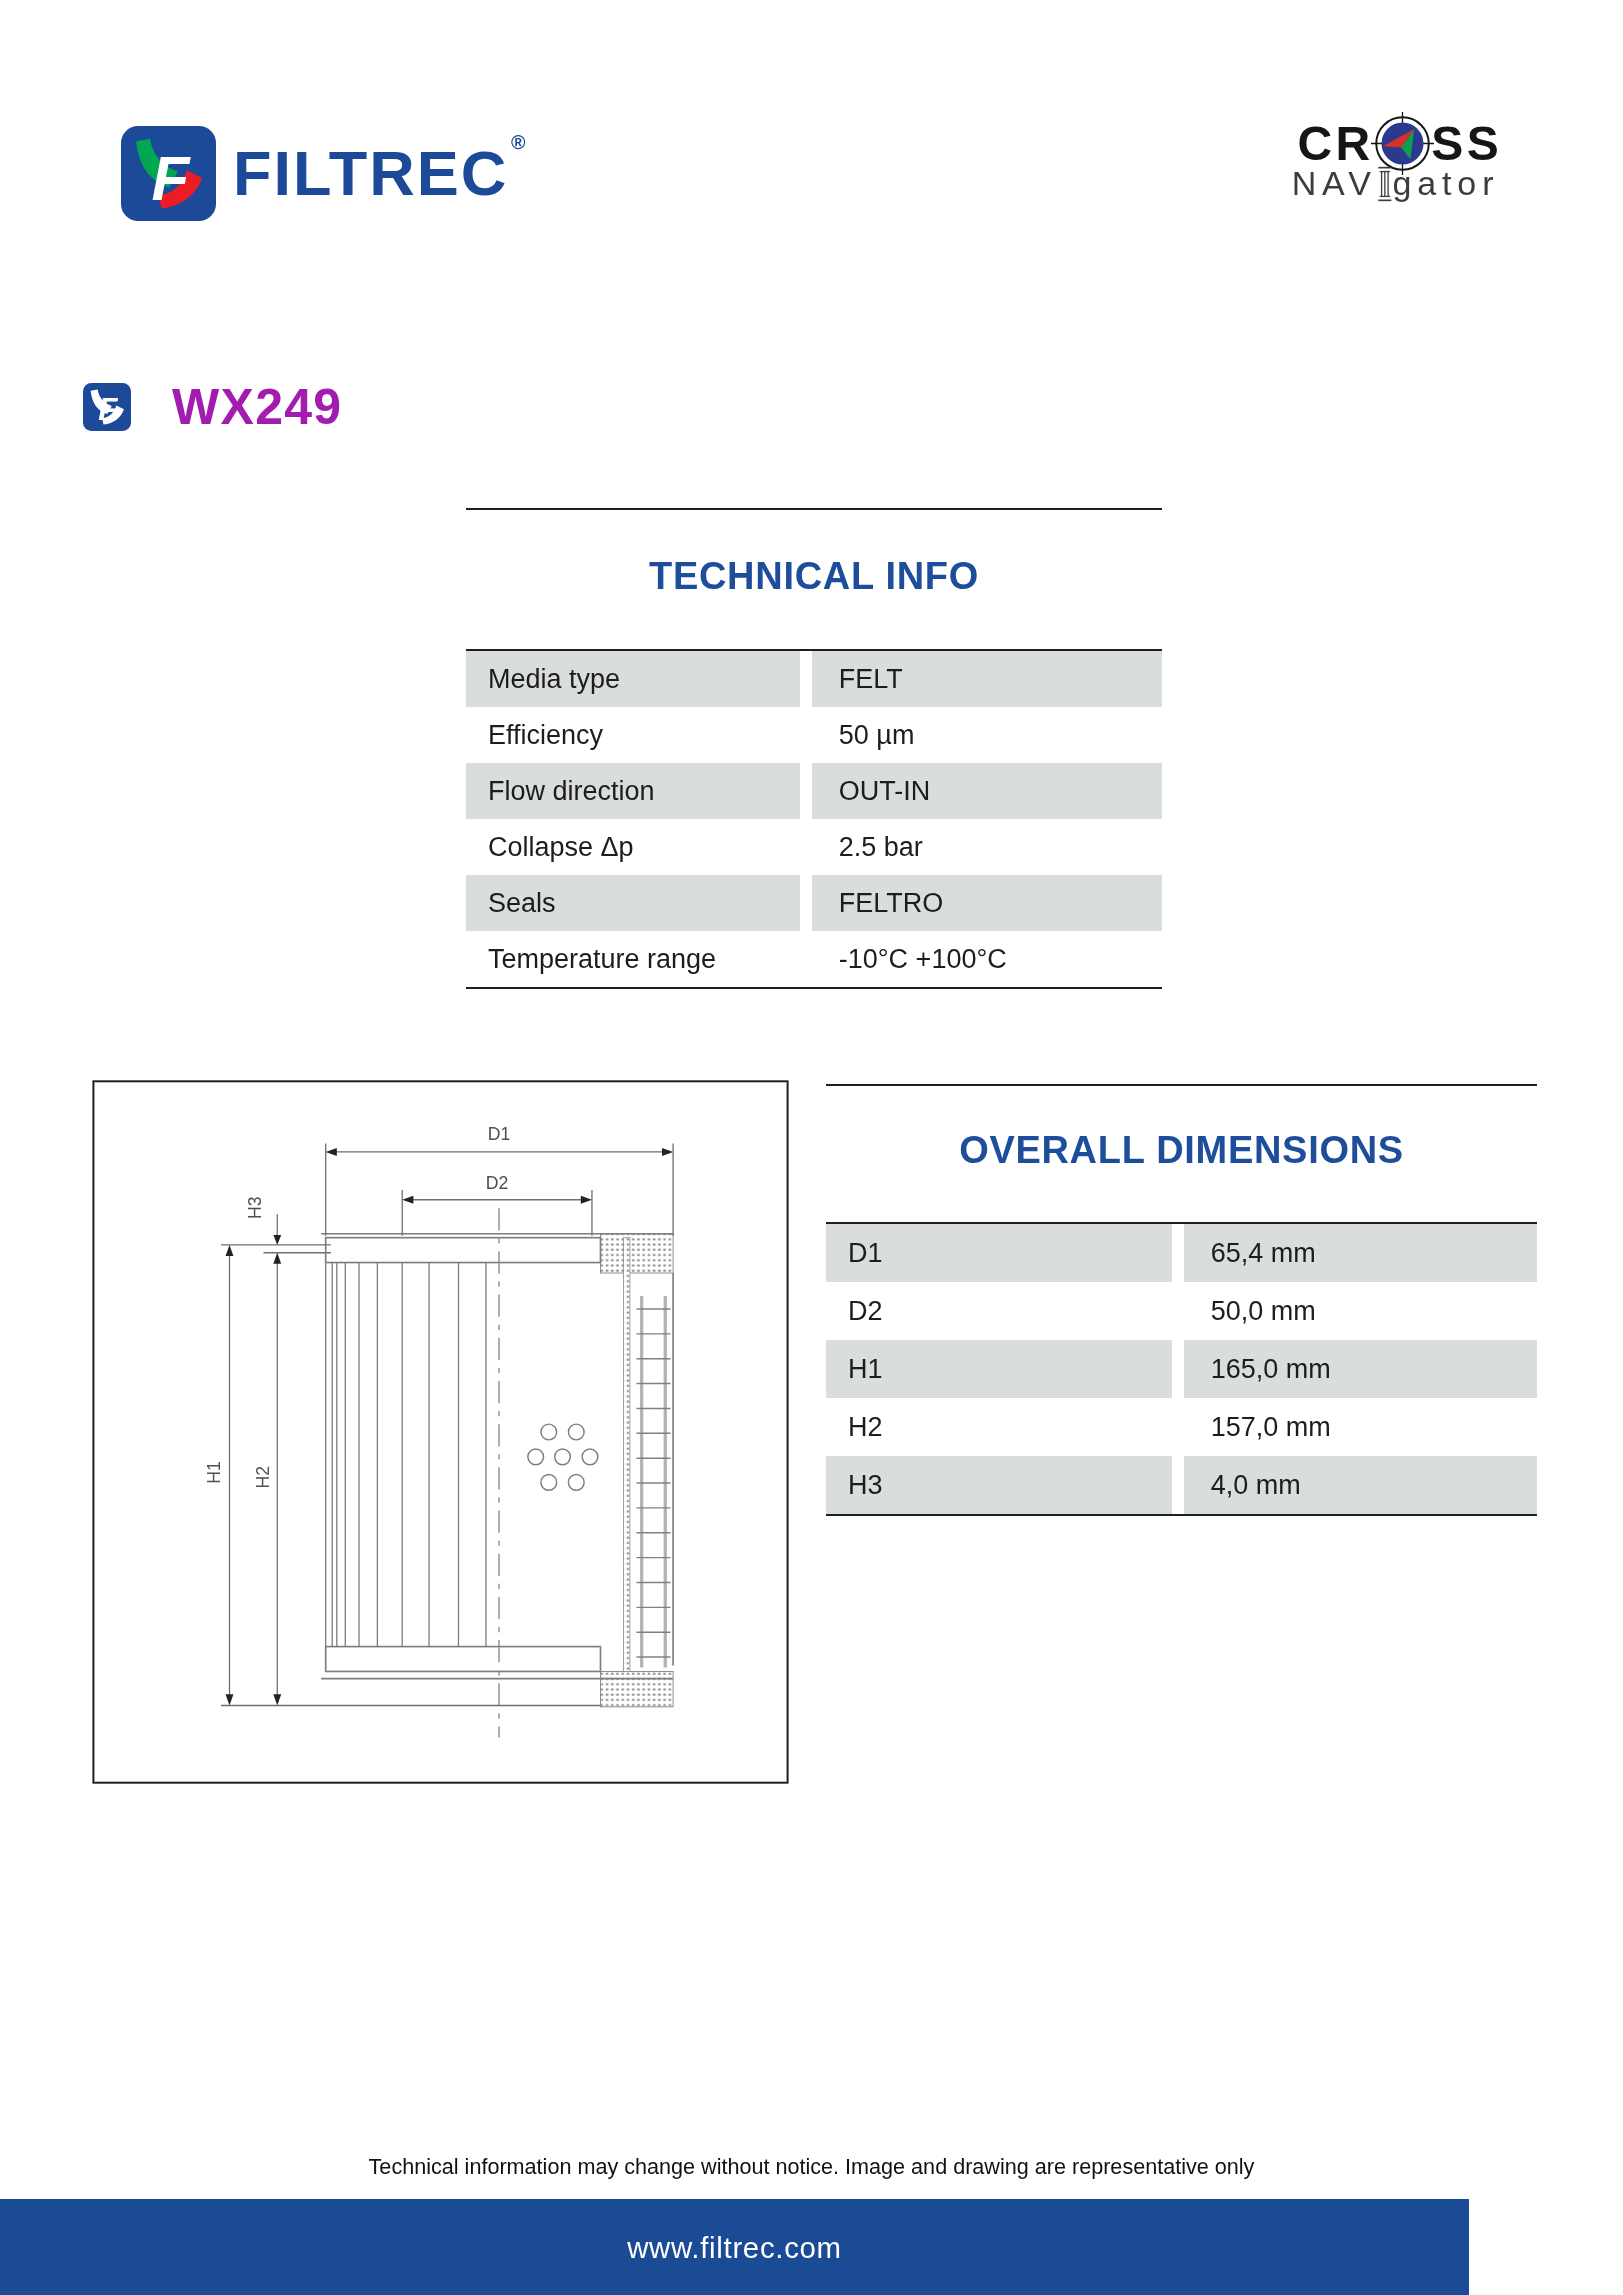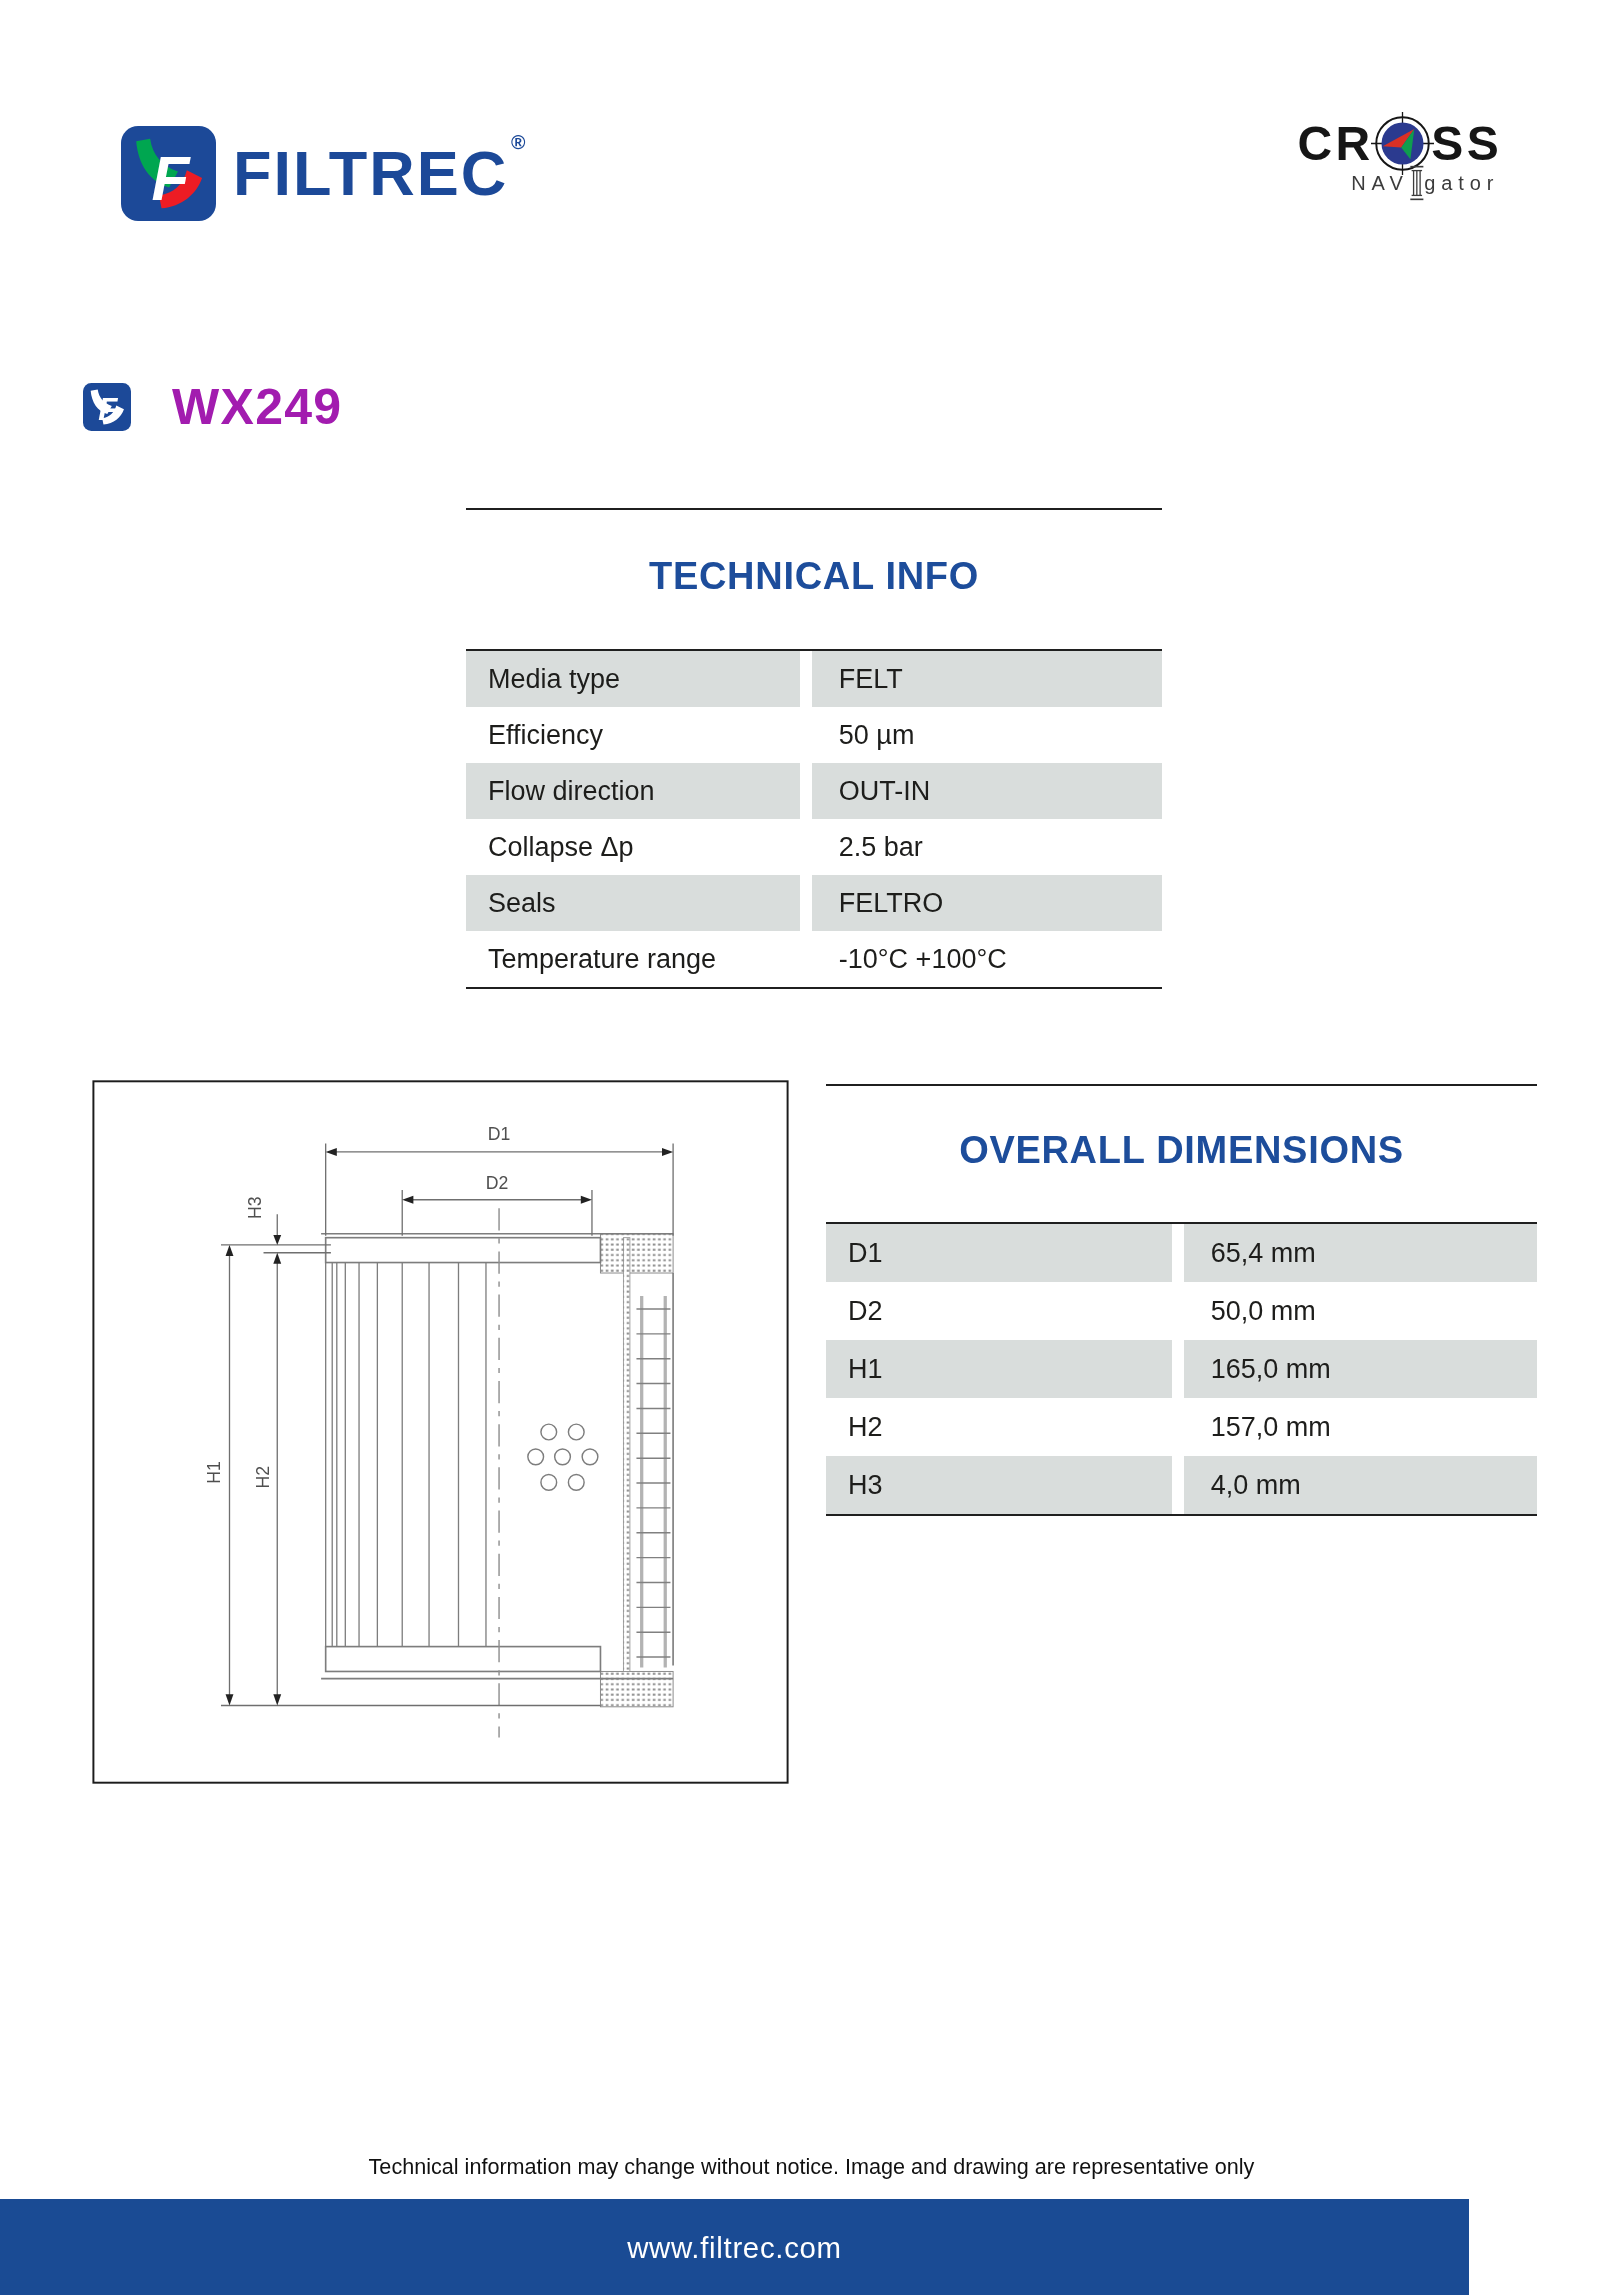--- a/index.html
+++ b/index.html
@@ -12,21 +12,21 @@
   
   .filtrec-logo { position:absolute; left:121px; top:126px; display:flex; align-items:flex-start; }
   .filtrec-word { font-size:63px; font-weight:900; color:#1c4998; letter-spacing:2px; line-height:95px; margin-left:17px; }
   .filtrec-reg  { font-size:19.6px; font-weight:700; color:#1c4998; margin-top:5.2px; margin-left:2.6px; }
 
   .cross-logo { position:absolute; left:1240px; top:111px; width:262px; }
   .cross-line1 { display:flex; align-items:center; justify-content:flex-end; }
   .cross-txt { font-size:48px; font-weight:900; color:#161616; letter-spacing:3.3px; line-height:65px; }
   .cross-compass { margin:0 -2.6px; }
   .cross-line2 { display:flex; align-items:center; justify-content:flex-end; margin-top:-11.8px; padding-right:2.6px; }
-  .nav-txt { font-size:20px; font-weight:400; color:#3c3c3c; letter-spacing:5.9px; }
+  .nav-txt { font-size:34px; font-weight:400; color:#3c3c3c; letter-spacing:5.9px; }
 
   
   .part-header { position:absolute; left:83px; top:378px; display:flex; align-items:center; }
   .part-number { font-size:50px; font-weight:800; color:#a21caf; letter-spacing:1.3px; margin-left:41px; }
 
   
   .rule { position:absolute; background:#1f1f1f; height:2px; }
   .rule-tech-top { left:466px; top:508px; width:696px; }
   .rule-dims-top { left:826px; top:1084px; width:711px; }
   .section-title { position:absolute; font-size:38px; font-weight:800; color:#1d4d9b; text-align:center; letter-spacing:0.7px; }

